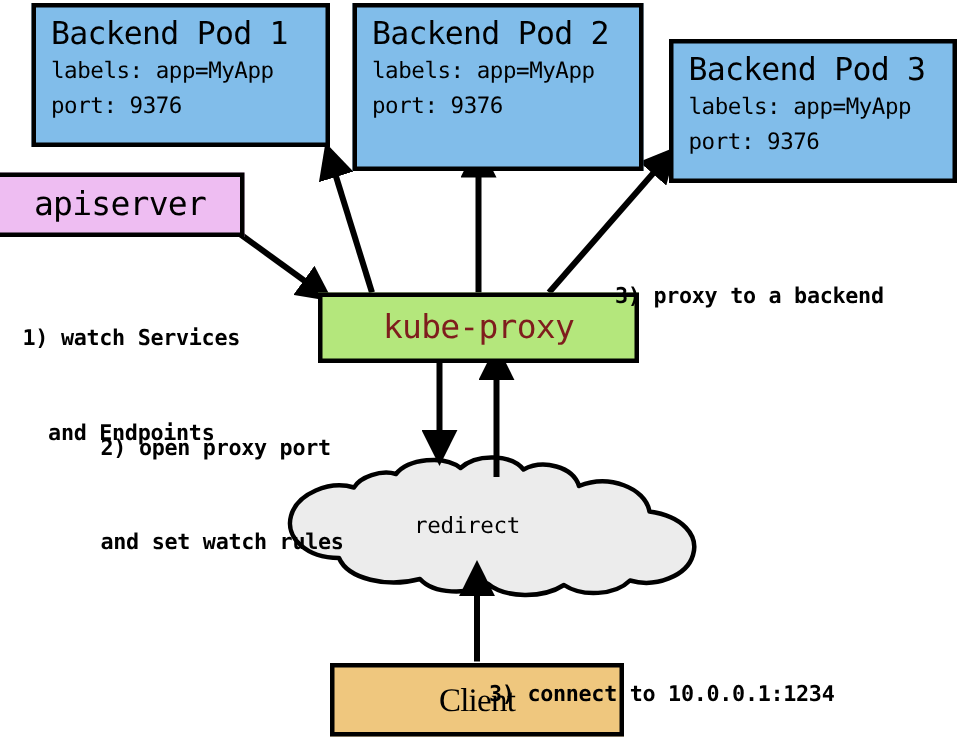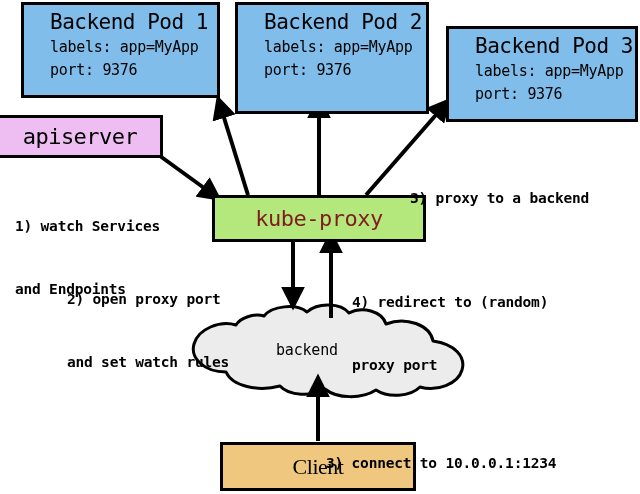--- a/index.html
+++ b/index.html
@@ -25,21 +25,21 @@
     height: 494px;
   }
   .node {
     position: absolute;
     box-sizing: border-box;
     border: 3px solid #000000;
     z-index: 3;
   }
   .pod {
     background: #81bdea;
-    padding: 3px 8px 0 26px;
+    padding: 3px 8px 0 10px;
   }
   .pod-title {
     font-size: 21px;
     line-height: 28px;
     color: #000;
     white-space: nowrap;
     letter-spacing: -0.5px;
   }
   .pod-line {
     font-size: 15px;
@@ -159,42 +159,38 @@
   </div>
 
   <div class="node apiserver box-center" style="left:-3px; top:115px; width:166px; height:43px;">
     <span class="apiserver-label">apiserver</span>
   </div>
 
   <div class="node kubeproxy box-center" style="left:212px; top:195px; width:214px; height:47px;">
     <span class="kubeproxy-label">kube-proxy</span>
   </div>
 
-  <div class="cloud-label" style="left:276px; top:341px;">backend</div>
+  <div class="cloud-label" style="left:276px; top:341px;">redirect</div>
 
   <div class="node client box-center" style="left:220px; top:442px; width:196px; height:49px;">
     <span class="client-label">Client</span>
   </div>
 
-  <div class="step-label" style="left:15px; top:174px;">
+  <div class="step-label" style="left:15px; top:174px;text-align:center;">
     <div>1) watch Services</div>
     <div>and Endpoints</div>
   </div>
 
   <div class="step-label" style="left:67px; top:247px;">
     <div>2) open proxy port</div>
     <div>and set watch rules</div>
   </div>
 
   <div class="step-label" style="left:326px; top:411px;">
     <div>3) connect to 10.0.0.1:1234</div>
   </div>
 
-  <div class="step-label" style="left:352px; top:250px;">
-    <div>4) redirect to (random)</div>
-    <div>proxy port</div>
-  </div>
 
   <div class="step-label" style="left:410px; top:146px;">
     <div>3) proxy to a backend</div>
   </div>
 
 </div>
 
 </body></html>

